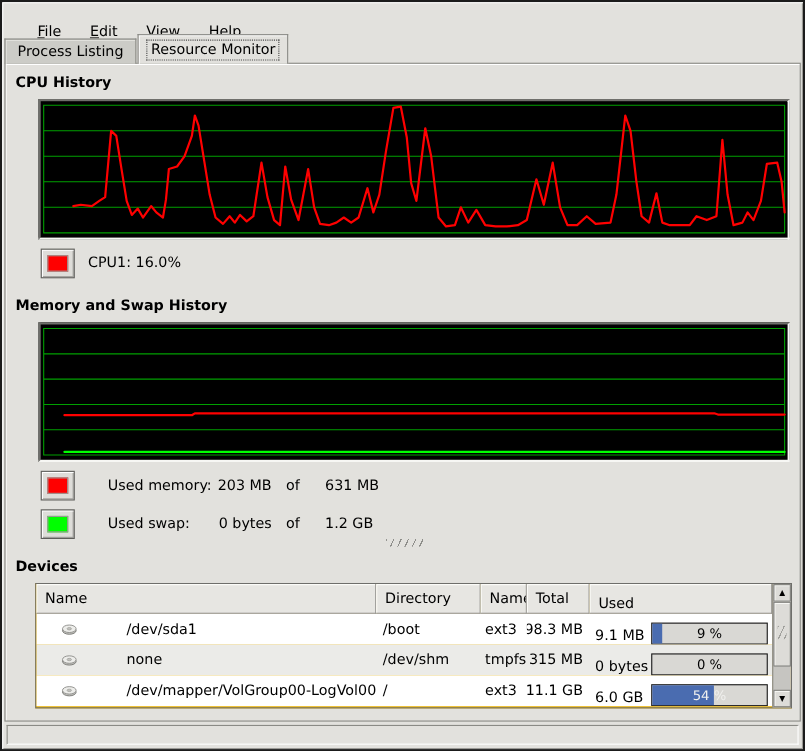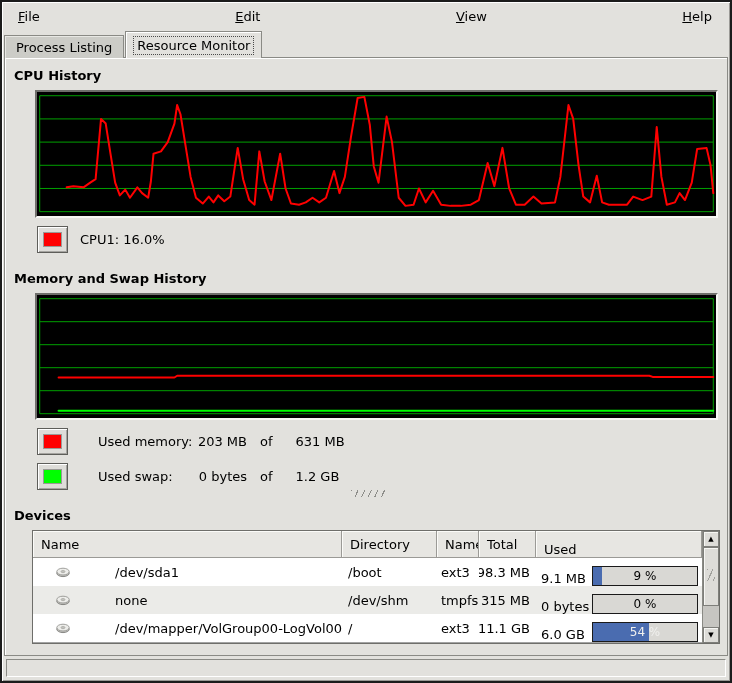--- a/index.html
+++ b/index.html
@@ -4,22 +4,22 @@
 <style>
   * { margin:0; padding:0; box-sizing:border-box; }
   html,body { background:#888; }
   body { font-family:"DejaVu Sans","Liberation Sans",sans-serif; font-size:13px; color:#000; }
 
   .window { width:732px; height:683px; background:#1b1b1b; padding:2px; position:relative; }
   .win-inner { position:relative; width:728px; height:679px; background:#e2e1dd;
                box-shadow: inset 1px 1px 0 #ffffff, inset -1px -1px 0 #9a9995; }
 
   
-  .menubar { position:absolute; top:1px; left:2px; right:2px; height:27px;
-             display:flex; align-items:center; padding-left:4px;justify-content:space-between; }
+  .menubar { position:absolute; top:14px; left:2px; right:2px; height:27px;
+             display:flex; align-items:center; padding-left:20px; }
   .menu-item { padding:4px 10px; margin-right:6px; cursor:default; }
   .menu-item u { text-decoration:underline; }
 
   
   .tabbar { position:absolute; top:29px; left:2px; right:2px; height:27px;
             display:flex; align-items:flex-end; z-index:3; }
   .tab { height:23px; padding:0 7px; display:flex; align-items:center;
          background:#ccccc7; border:1px solid #8a8a85; border-bottom:none;
          box-shadow: inset 1px 1px 0 #e8e8e4; margin-right:1px; position:relative; }
   .tab.active { height:27px; background:#e2e1dd; z-index:4;
@@ -55,21 +55,21 @@
   .leg-of { margin-left:13px; }
   .leg-total { margin-left:23px; }
 
   
   .paned-grip { position:absolute; top:432px; left:346px; width:36px; height:7px;
                 background: repeating-linear-gradient(115deg, #8d8d89 0 1px, transparent 1px 6px);
                 cursor:row-resize; }
 
   
   .devices { position:absolute; top:472px; left:27px; width:688px; height:114px;
-             background:#a3a3a3; border:1px solid #6e6e6a; }
+             background:#eab308; border:1px solid #6e6e6a; }
   .tscroll-pad { position:absolute; top:0; left:0; right:17px; bottom:0; overflow:hidden; }
   .thead { display:flex; height:27px; }
   .hcell { background:#e7e6e2; border-right:1px solid #9b9a96; border-bottom:1px solid #9b9a96;
            box-shadow: inset 1px 1px 0 #fbfbf8; display:flex; align-items:center;
            padding-left:8px; cursor:pointer; overflow:hidden; white-space:nowrap; }
   .trow { display:flex; height:28px; background:#fff; }
   .trow.alt { background:#ebebe8; }
   .tcell { display:flex; align-items:center; overflow:hidden; white-space:nowrap; }
   .col-name { width:309px; } .col-dir { width:95px; } .col-type { width:42px; }
   .col-total { width:57px; } .col-used { flex:1;align-items:flex-end; }

